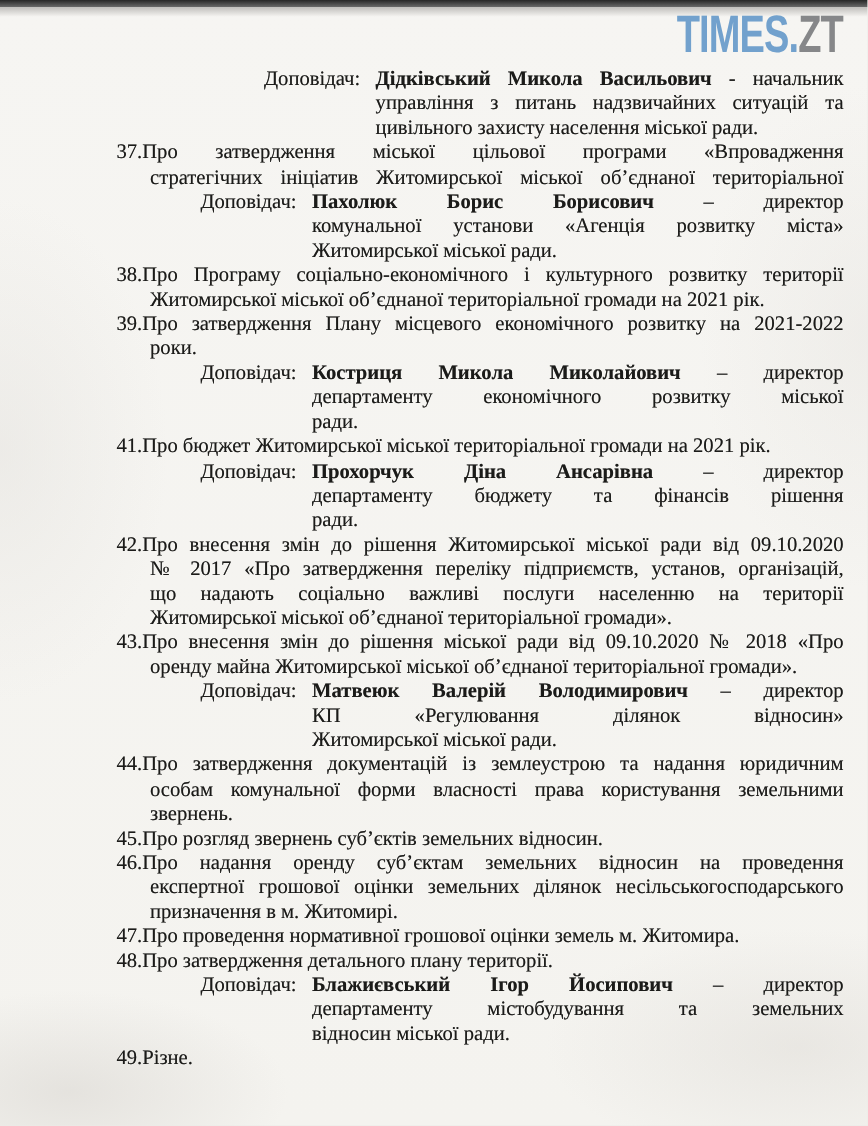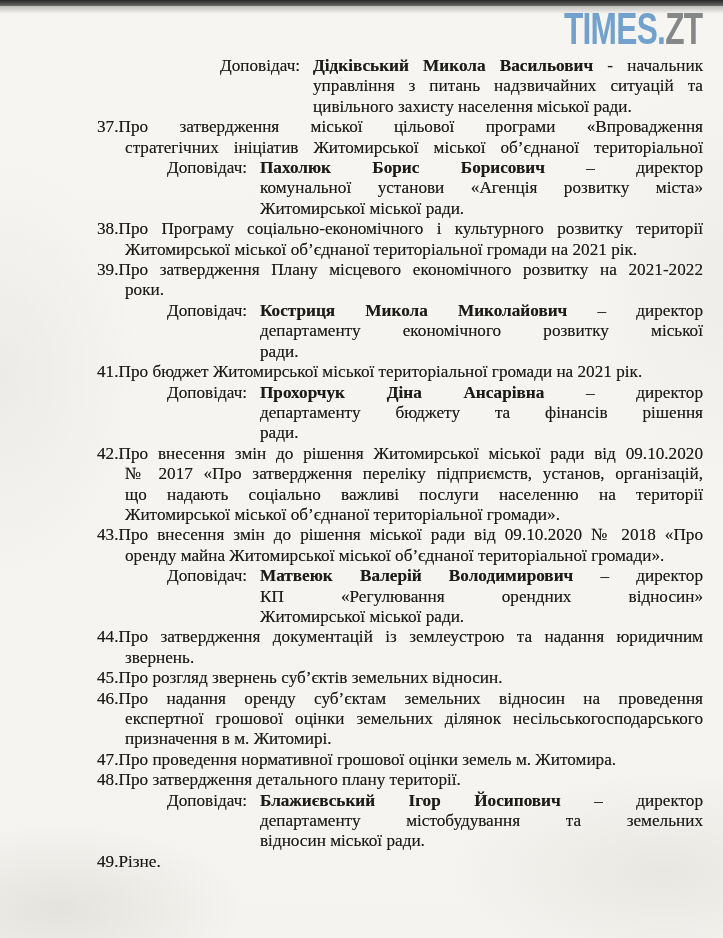--- a/index.html
+++ b/index.html
@@ -115,26 +115,27 @@
         <div class="line last">Житомирської міської об’єднаної територіальної громади».</div>
       </div>
       <div class="item">
         <div class="line first"><span class="num">43.</span><span>Про внесення змін до рішення міської ради від 09.10.2020 № 2018 «Про</span></div>
         <div class="line last">оренду майна Житомирської міської об’єднаної територіальної громади».</div>
       </div>
       <div class="speaker">
         <div class="label">Доповідач:</div>
         <div class="content-col">
           <div class="line"><b>Матвеюк Валерій Володимирович</b><span> – директор</span></div>
-          <div class="line">КП «Регулювання орендних відносин»</div>
+          <div class="line">КП «Регулювання ділянок відносин»</div>
           <div class="line last">Житомирської міської ради.</div>
         </div>
       </div>
       <div class="item">
         <div class="line first"><span class="num">44.</span><span>Про затвердження документацій із землеустрою та надання юридичним</span></div>
+        <div class="line">особам комунальної форми власності права користування земельними</div>
         <div class="line last">звернень.</div>
       </div>
       <div class="item">
         <div class="line first last"><span class="num">45.</span><span>Про розгляд звернень суб’єктів земельних відносин.</span></div>
       </div>
       <div class="item">
         <div class="line first"><span class="num">46.</span><span>Про надання оренду суб’єктам земельних відносин на проведення</span></div>
         <div class="line">експертної грошової оцінки земельних ділянок несільськогосподарського</div>
         <div class="line last">призначення в м. Житомирі.</div>
       </div>

